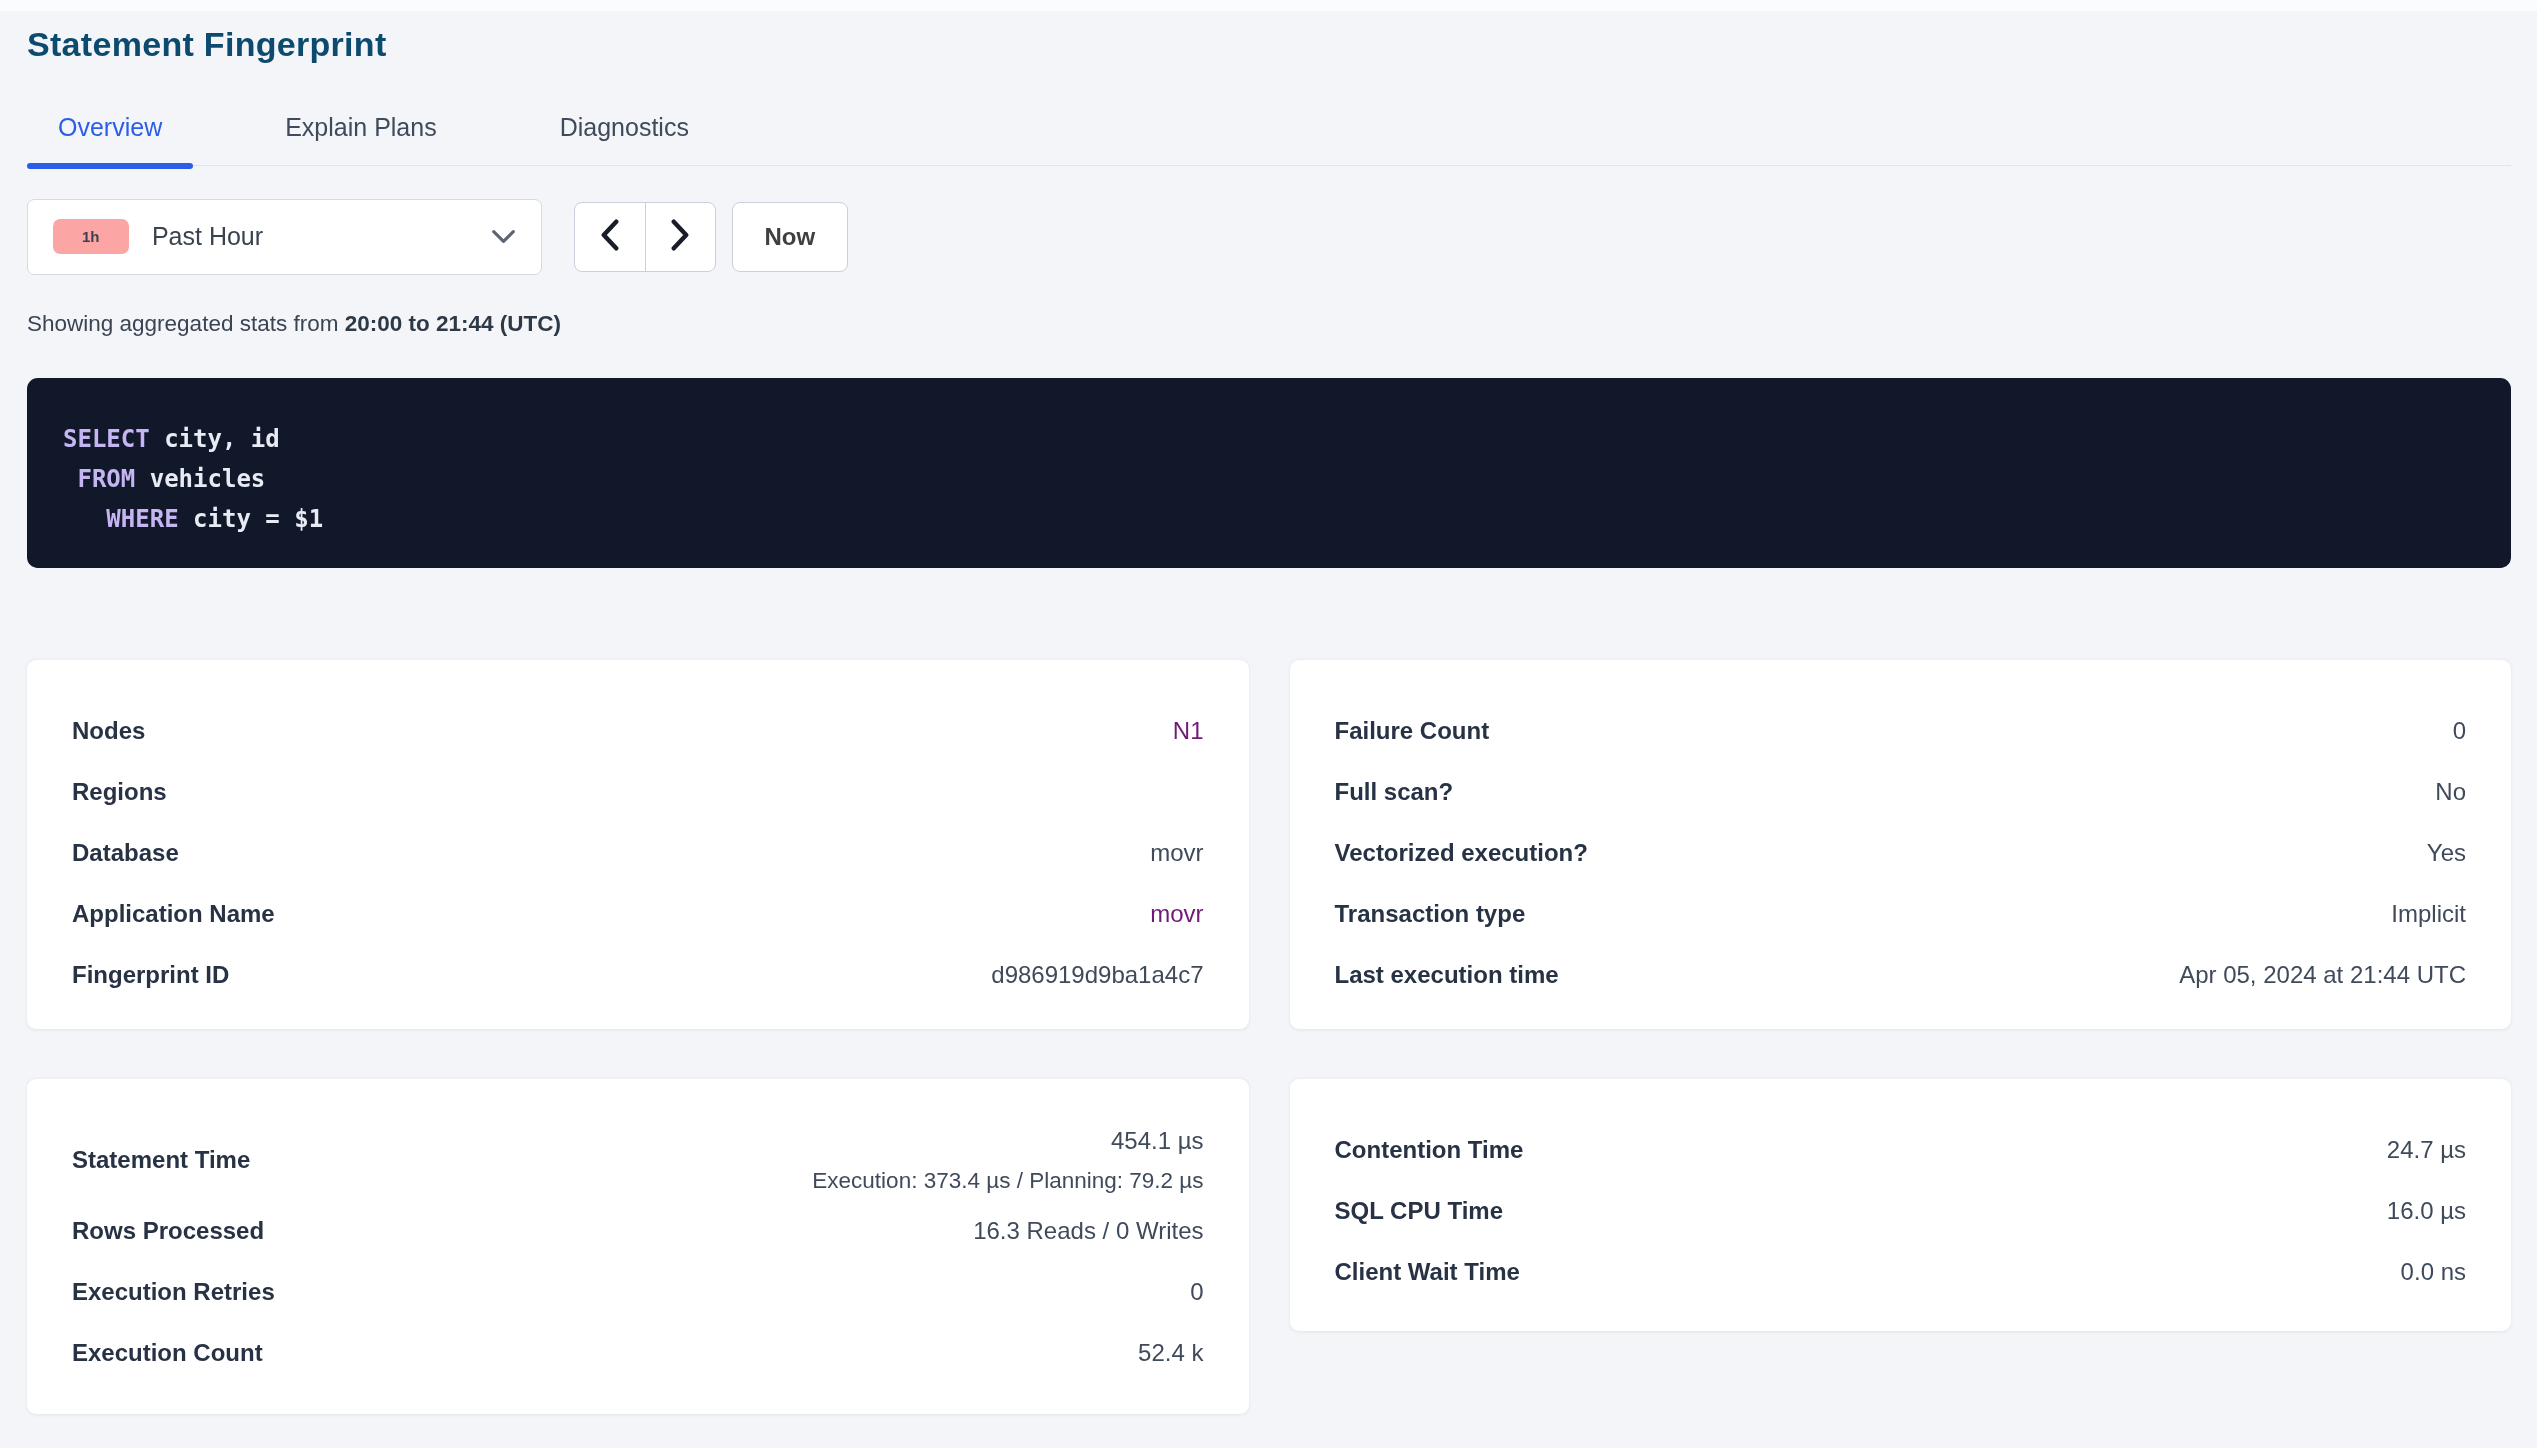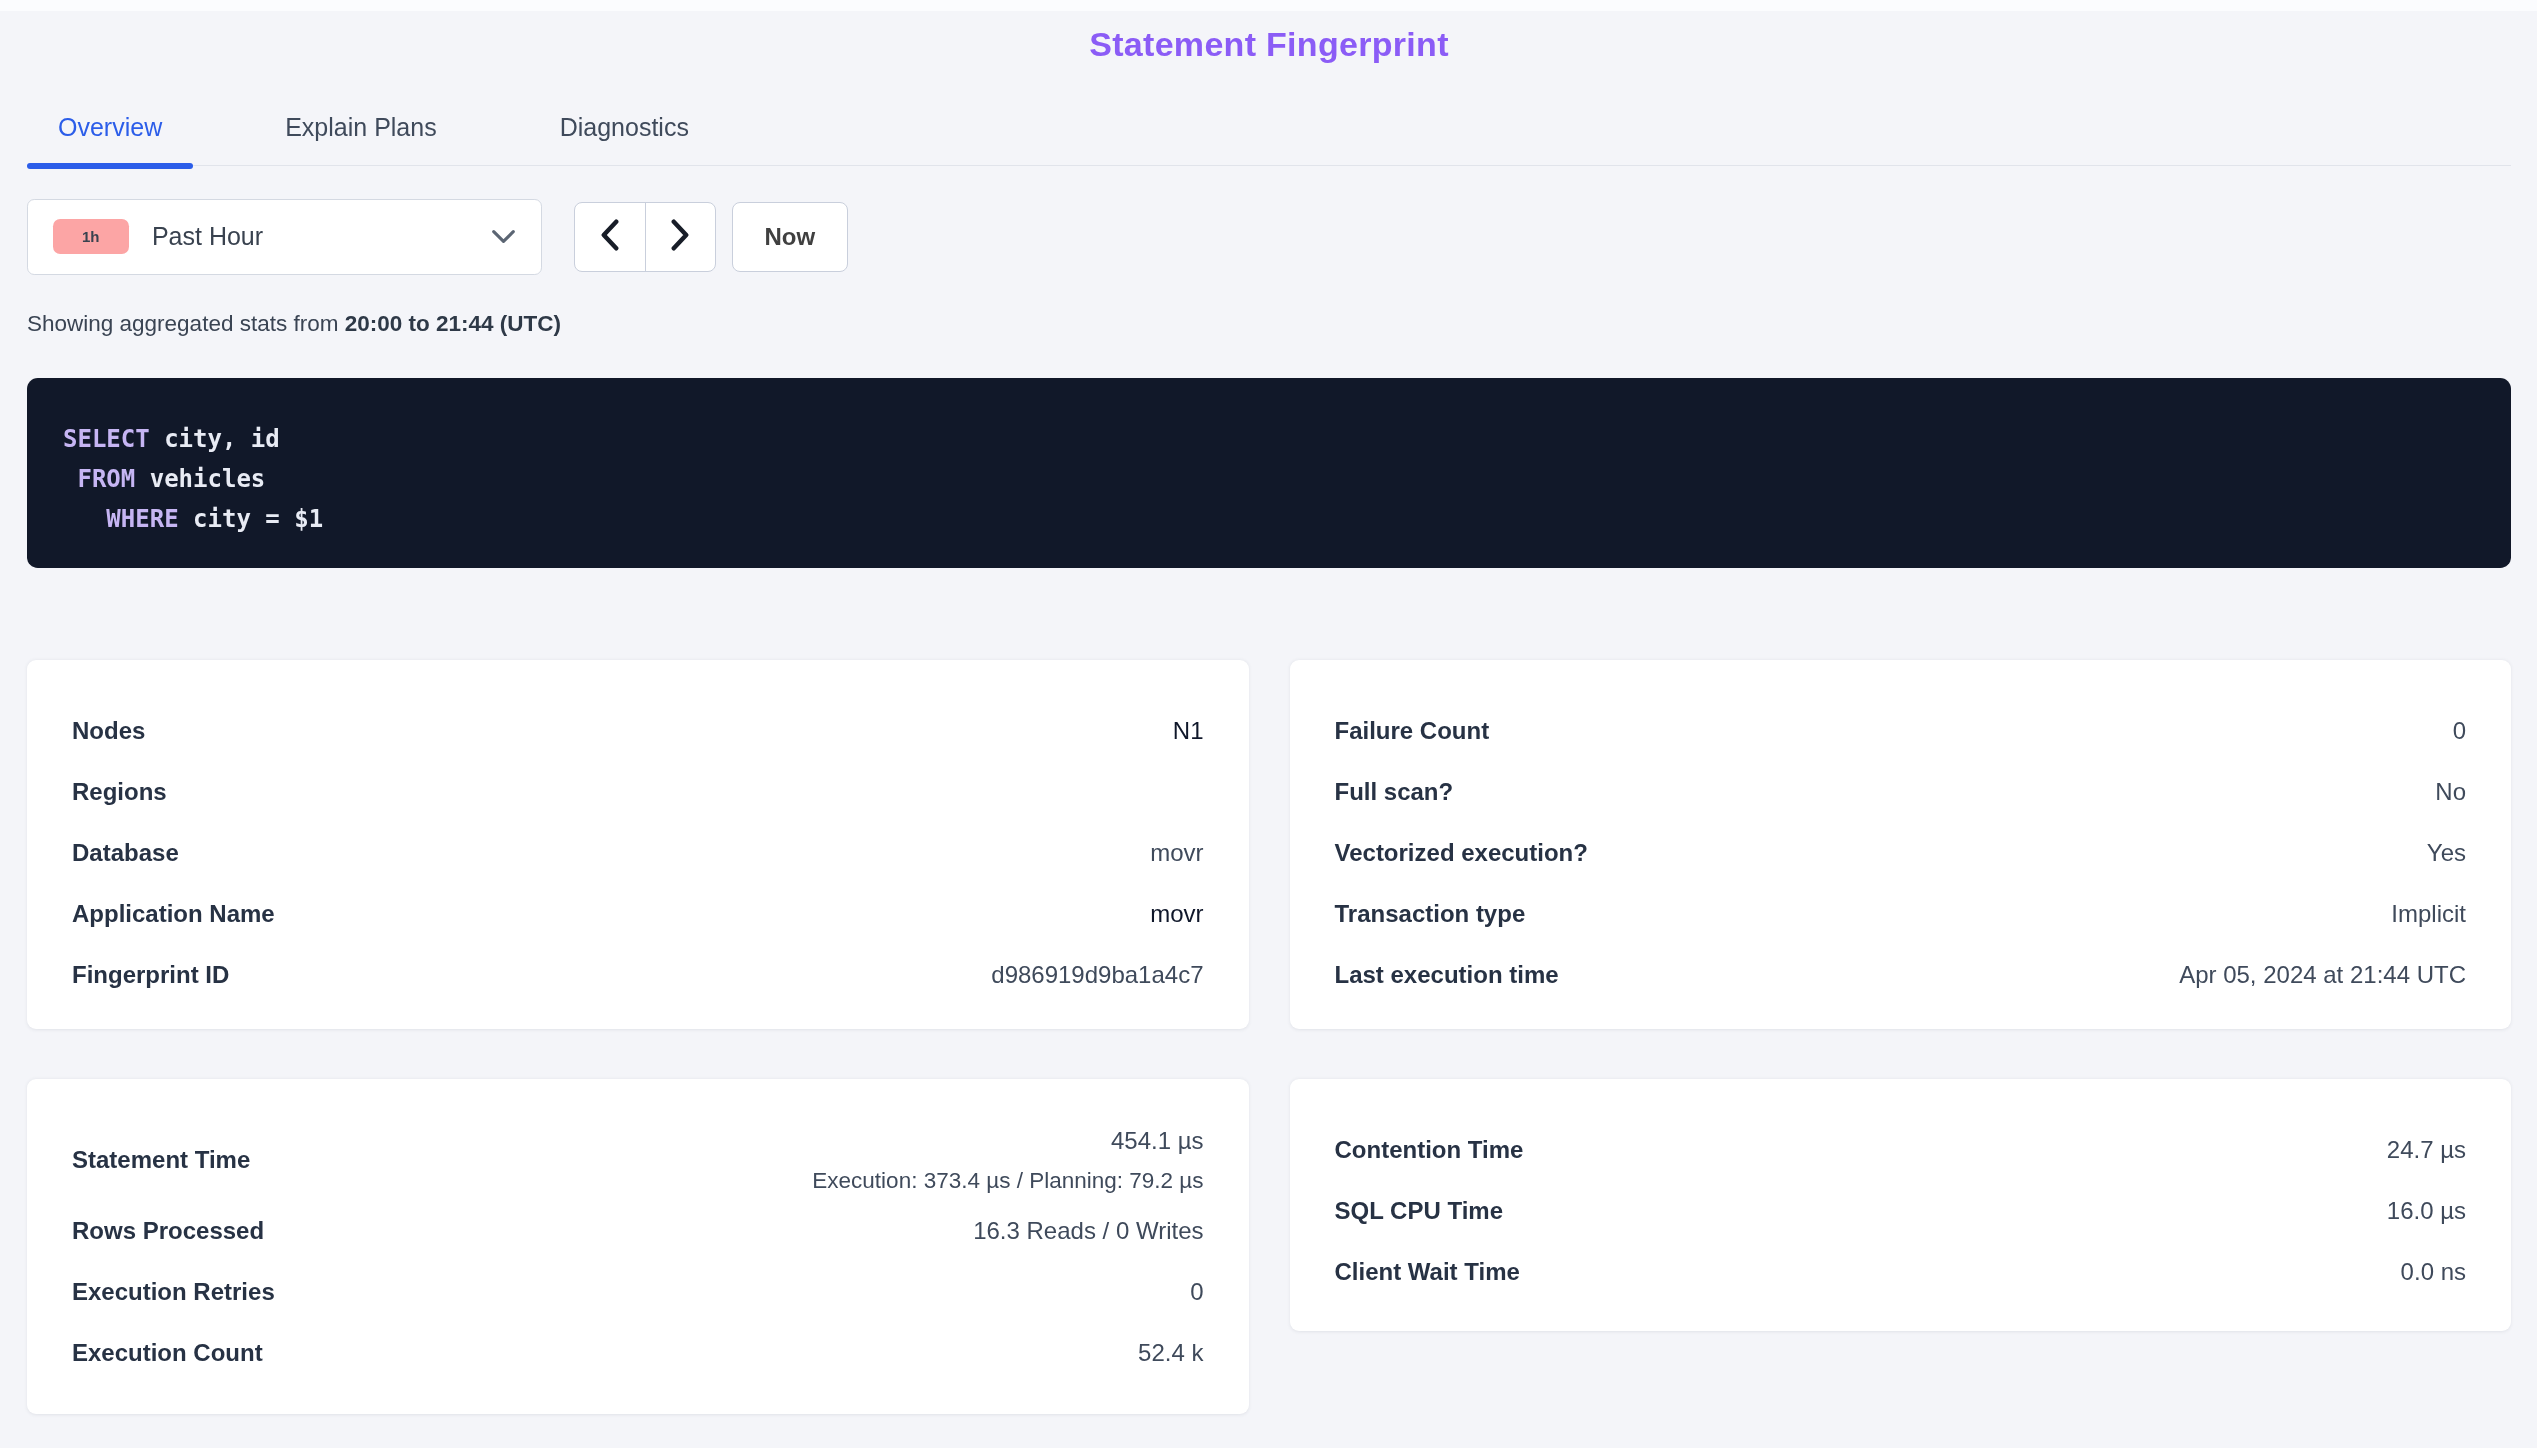--- a/index.html
+++ b/index.html
@@ -13,23 +13,22 @@
   }
   .top-strip {
     position: absolute; top: 0; left: 0; right: 0; height: 10.8px;
     background: #fbfcfe;
   }
   .page { padding: 0 27px; position: relative; }
 
   
   .title {
     margin: 0; padding-top: 25px;
-    font-size: 34px; font-weight: 700; color: #8b5cf6;
+    font-size: 34px; font-weight: 700; color: #0c4a6e;
     letter-spacing: 0.3px;
-    text-align: center;
   }
 
   
   .tabs {
     margin-top: 49px;
     display: flex;
     border-bottom: 1.8px solid #e1e4eb;
     gap: 7px;
   }
   .tab {
@@ -135,21 +134,21 @@
   .card.stats { height: 335px; }
   .card.times { height: 252px; }
 
   .info-row {
     height: 61px;
     display: flex; align-items: center; justify-content: space-between;
     font-size: 24px;
   }
   .info-label { font-weight: 700; color: #273244; }
   .info-value { color: #3f4a5b; text-align: right; }
-  .info-value.link { color: #0f172a; cursor: pointer; }
+  .info-value.link { color: #701a75; cursor: pointer; }
 
   .info-row.tall { height: 81px; align-items: center; }
   .info-row.tall .info-label { line-height: 43px; }
   .info-value.multi { display: flex; flex-direction: column; align-items: flex-end; }
   .info-value.multi .main { line-height: 43px; }
   .info-value.multi .sub { font-size: 22.5px; line-height: 38px; color: #3f4a5b; margin-left: 28px; }
 </style>
 </head>
 <body>
 

